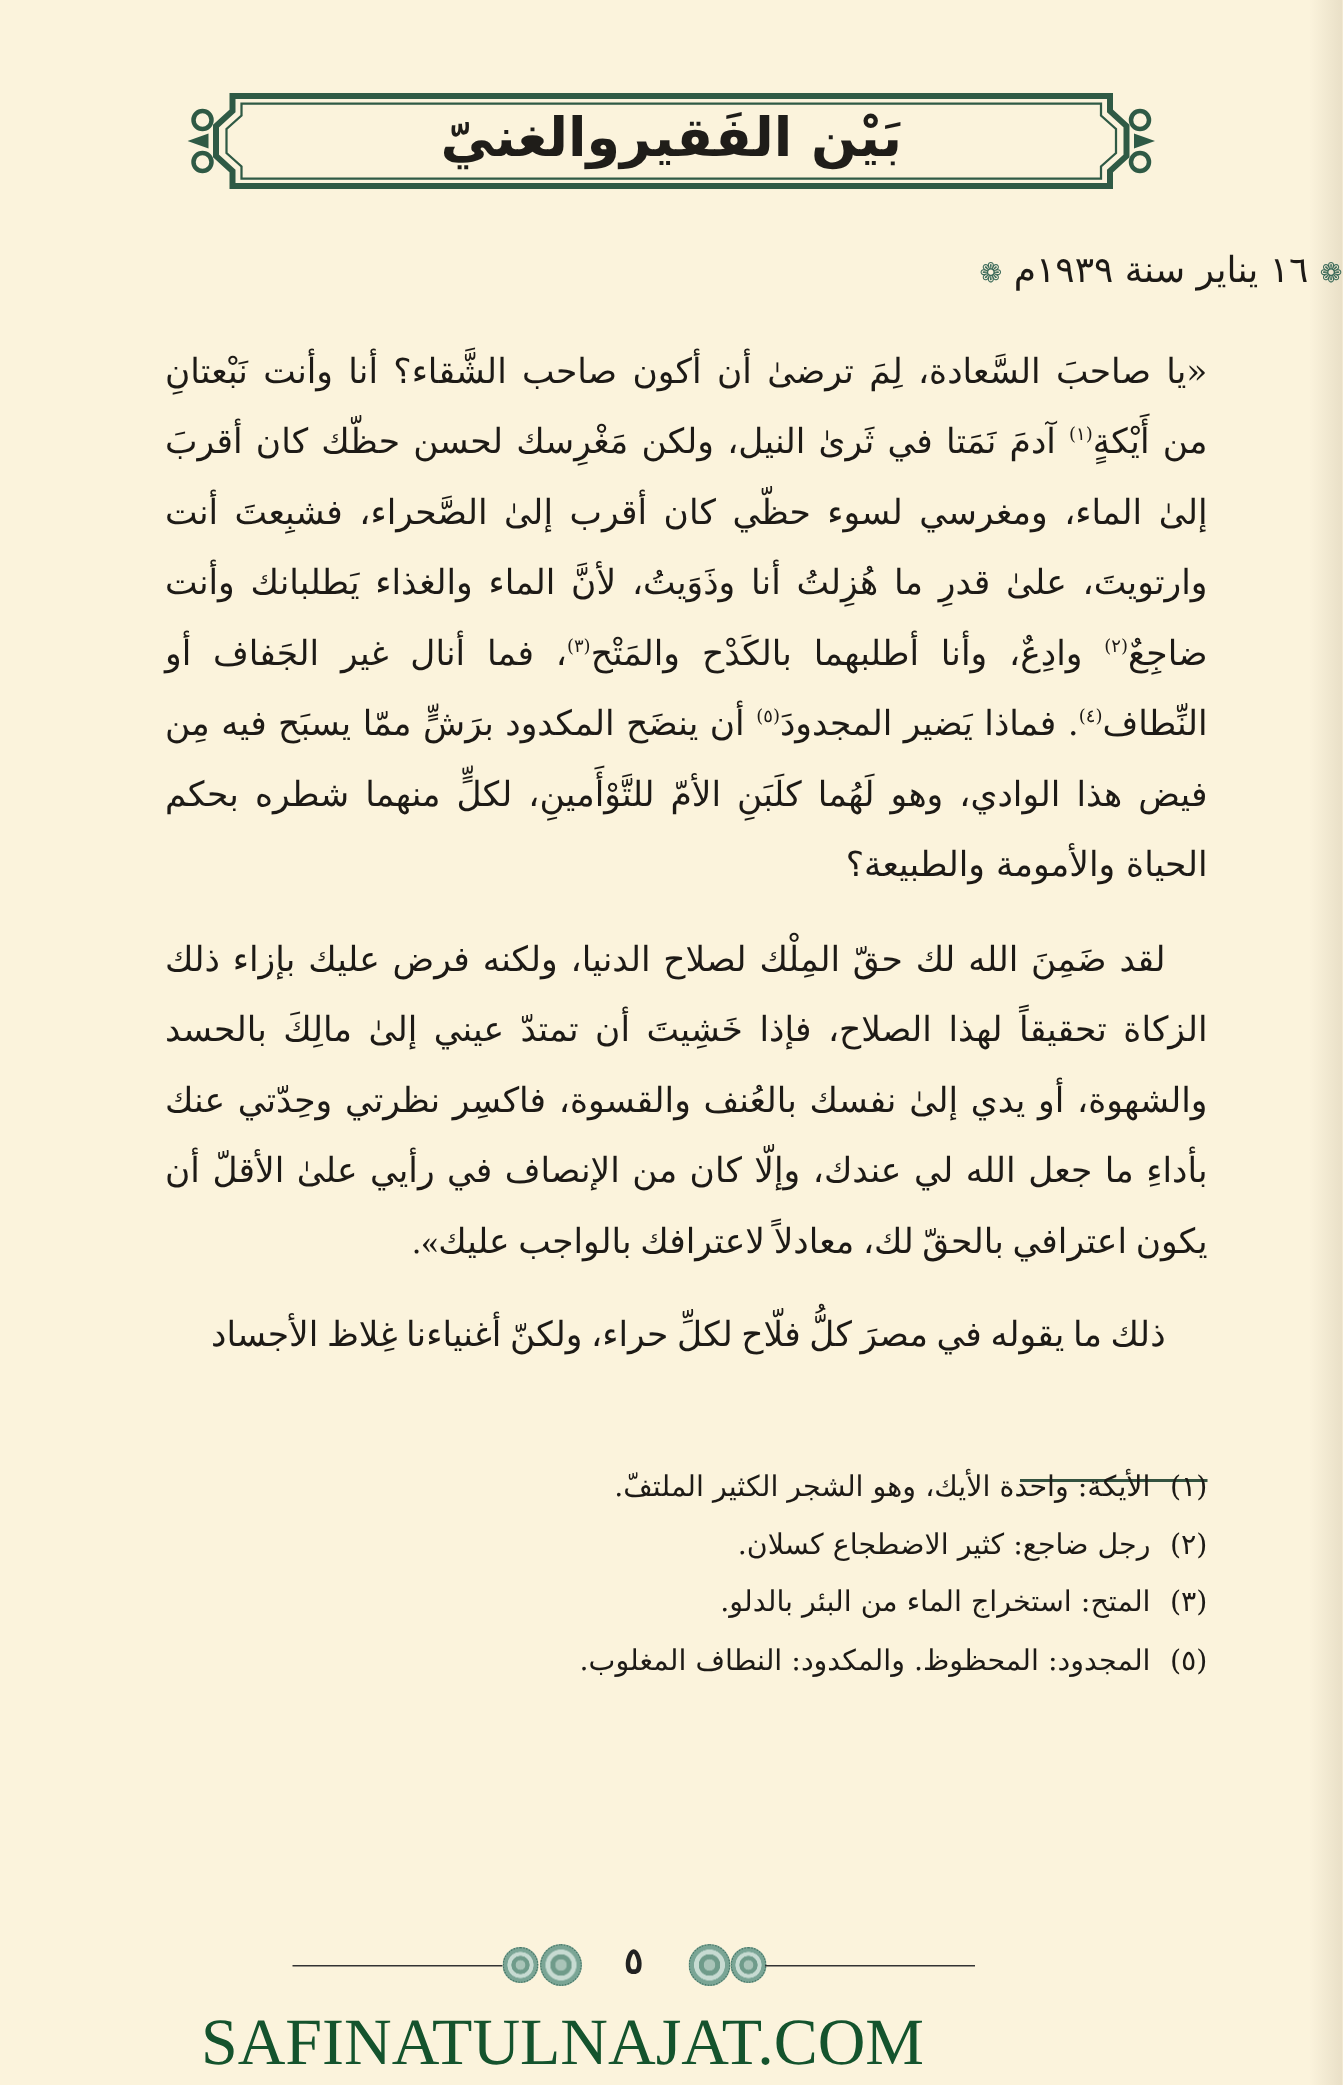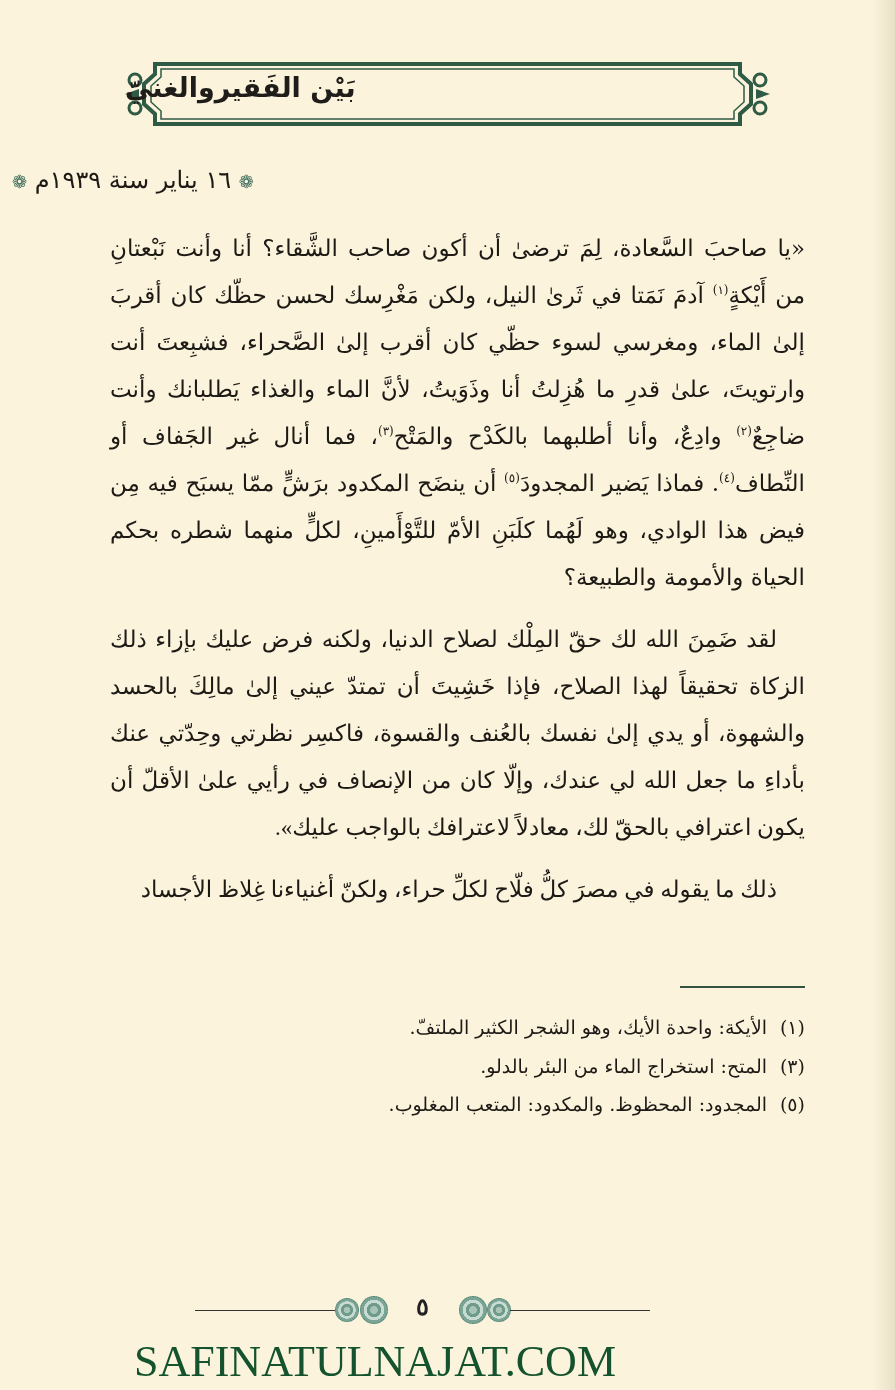--- a/index.html
+++ b/index.html
@@ -13,45 +13,45 @@
   .page-edge {
     position: absolute; right: 0; top: 0; width: 22px; height: 1390px;
     background: linear-gradient(to right, rgba(251,243,220,0), rgba(225,215,190,0.7));
   }
   
   .title-frame {
     position: absolute; left: 125px; top: 58px; width: 645px; height: 72px;
   }
   .title-frame svg { position: absolute; left: 0; top: 0; }
   .title-text {
-    position: absolute; left: 0; right: 0; top: 14px; text-align: left;
+    position: absolute; left: 0; right: 0; top: 14px; text-align: center;
     direction: rtl; font-family: "DejaVu Sans", sans-serif; font-weight: bold;
-    font-size: 27px; color: #1f1d19;
+    font-size: 36px; color: #1f1d19;
   }
   .date-line {
-    position: absolute; left: 0; right: 0; top: 166px; text-align: left;
+    position: absolute; left: 0; right: 0; top: 166px; text-align: right;
     direction: rtl; font-size: 24px; padding-left: 12px;
   }
   .date-line .orn {
     display: inline-block; color: #3d6b5a; font-size: 18px; vertical-align: middle;
   }
   .body-text {
     position: absolute; left: 110px; width: 695px; top: 225px;
     direction: rtl; text-align: justify; text-align-last: auto;
     font-size: 23px; line-height: 47px;
   }
   .body-text p { margin: 0 0 15px 0; text-indent: 0; }
   .body-text p.indent { text-indent: 28px; font-family: Liberation Serif, serif; }
   sup { font-size: 12px; line-height: 0; }
   .fn-sep {
     position: absolute; left: 680px; width: 125px; top: 986px; height: 2px;
     background: #34523f;
   }
   .footnotes {
-    position: absolute; right: 90px; width: 700px; top: 1008px;
+    position: absolute; right: 90px; width: 700px; top: 972px;
     direction: rtl; font-size: 19px; line-height: 38.5px;
   }
   .fn { display: block; white-space: nowrap; }
   .fn-num { display: inline-block; width: 38px; }
   .folio {
     position: absolute; left: 195px; width: 455px; top: 1290px; height: 40px;
   }
   .folio .line-l { position: absolute; left: 0; top: 20px; width: 140px; height: 1px; background: #333; }
   .folio .line-r { position: absolute; right: 0; top: 20px; width: 140px; height: 1px; background: #333; }
   .folio .rosette {
@@ -105,22 +105,23 @@
     <span>«يا صاحبَ السَّعادة، لِمَ ترضىٰ أن أكون صاحب الشَّقاء؟ أنا وأنت نَبْعتانِ من أَيْكةٍ</span><sup>(١)</sup><span> آدمَ نَمَتا في ثَرىٰ النيل، ولكن مَغْرِسك لحسن حظّك كان أقربَ إلىٰ الماء، ومغرسي لسوء حظّي كان أقرب إلىٰ الصَّحراء، فشبِعتَ أنت وارتويتَ، علىٰ قدرِ ما هُزِلتُ أنا وذَوَيتُ، لأنَّ الماء والغذاء يَطلبانك وأنت ضاجِعٌ</span><sup>(٢)</sup><span> وادِعٌ، وأنا أطلبهما بالكَدْح والمَتْح</span><sup>(٣)</sup><span>، فما أنال غير الجَفاف أو النِّطاف</span><sup>(٤)</sup><span>. فماذا يَضير المجدودَ</span><sup>(٥)</sup><span> أن ينضَح المكدود برَشٍّ ممّا يسبَح فيه مِن فيض هذا الوادي، وهو لَهُما كلَبَنِ الأمّ للتَّوْأَمينِ، لكلٍّ منهما شطره بحكم الحياة والأمومة والطبيعة؟</span>
   </p>
   <p class="indent">لقد ضَمِنَ الله لك حقّ المِلْك لصلاح الدنيا، ولكنه فرض عليك بإزاء ذلك الزكاة تحقيقاً لهذا الصلاح، فإذا خَشِيتَ أن تمتدّ عيني إلىٰ مالِكَ بالحسد والشهوة، أو يدي إلىٰ نفسك بالعُنف والقسوة، فاكسِر نظرتي وحِدّتي عنك بأداءِ ما جعل الله لي عندك، وإلّا كان من الإنصاف في رأيي علىٰ الأقلّ أن يكون اعترافي بالحقّ لك، معادلاً لاعترافك بالواجب عليك».</p>
   <p class="indent">ذلك ما يقوله في مصرَ كلُّ فلّاح لكلِّ حراء، ولكنّ أغنياءنا غِلاظ الأجساد</p>
 </div>
 
 <div class="fn-sep"></div>
 
 <div class="footnotes">
   <span class="fn"><span class="fn-num">(١)</span><span>الأيكة: واحدة الأيك، وهو الشجر الكثير الملتفّ.</span></span>
+  <span class="fn"><span class="fn-num">(٢)</span><span>رجل ضاجع: كثير الاضطجاع كسلان.</span></span>
   <span class="fn"><span class="fn-num">(٣)</span><span>المتح: استخراج الماء من البئر بالدلو.</span></span>
-  <span class="fn"><span class="fn-num">(٥)</span><span>المجدود: المحظوظ. والمكدود: المتعب المغلوب.</span></span>
+  <span class="fn"><span class="fn-num">(٥)</span><span>المجدود: المحظوظ. والمكدود: النطاف المغلوب.</span></span>
 </div>
 
 <div class="folio">
   <div class="line-l"></div>
   <div class="rosette" style="left:140px"></div>
   <div class="rosette" style="left:165px;width:26px;height:26px;top:6px"></div>
   <div class="page-num">٥</div>
   <div class="rosette" style="left:264px;width:26px;height:26px;top:6px"></div>
   <div class="rosette" style="left:292px"></div>
   <div class="line-r"></div>

